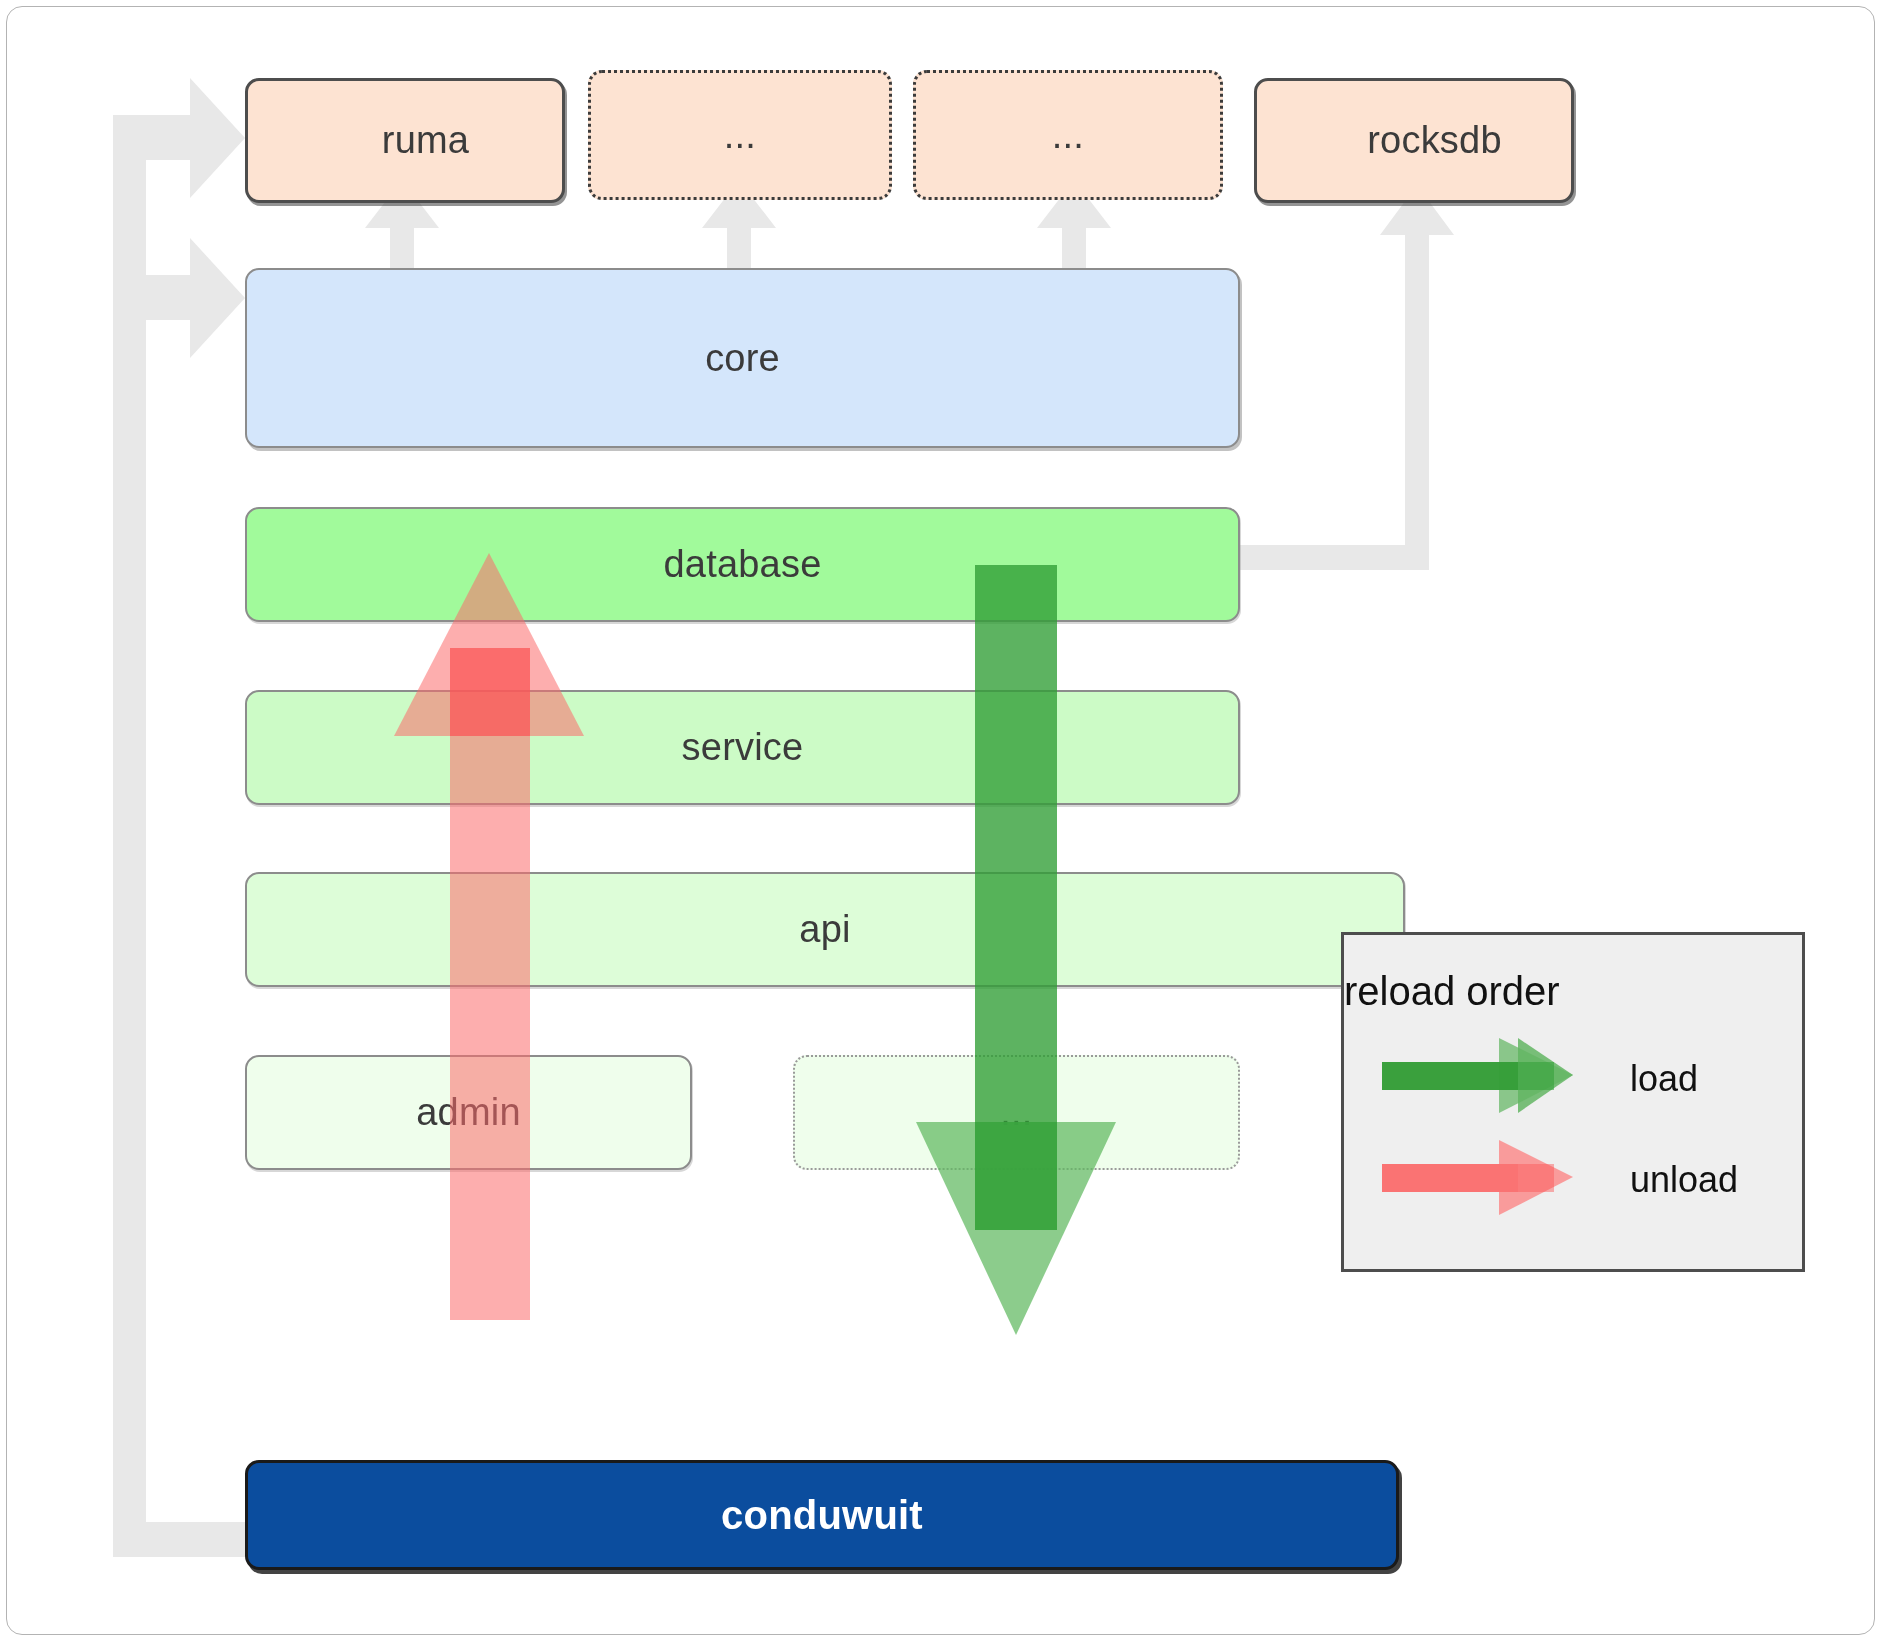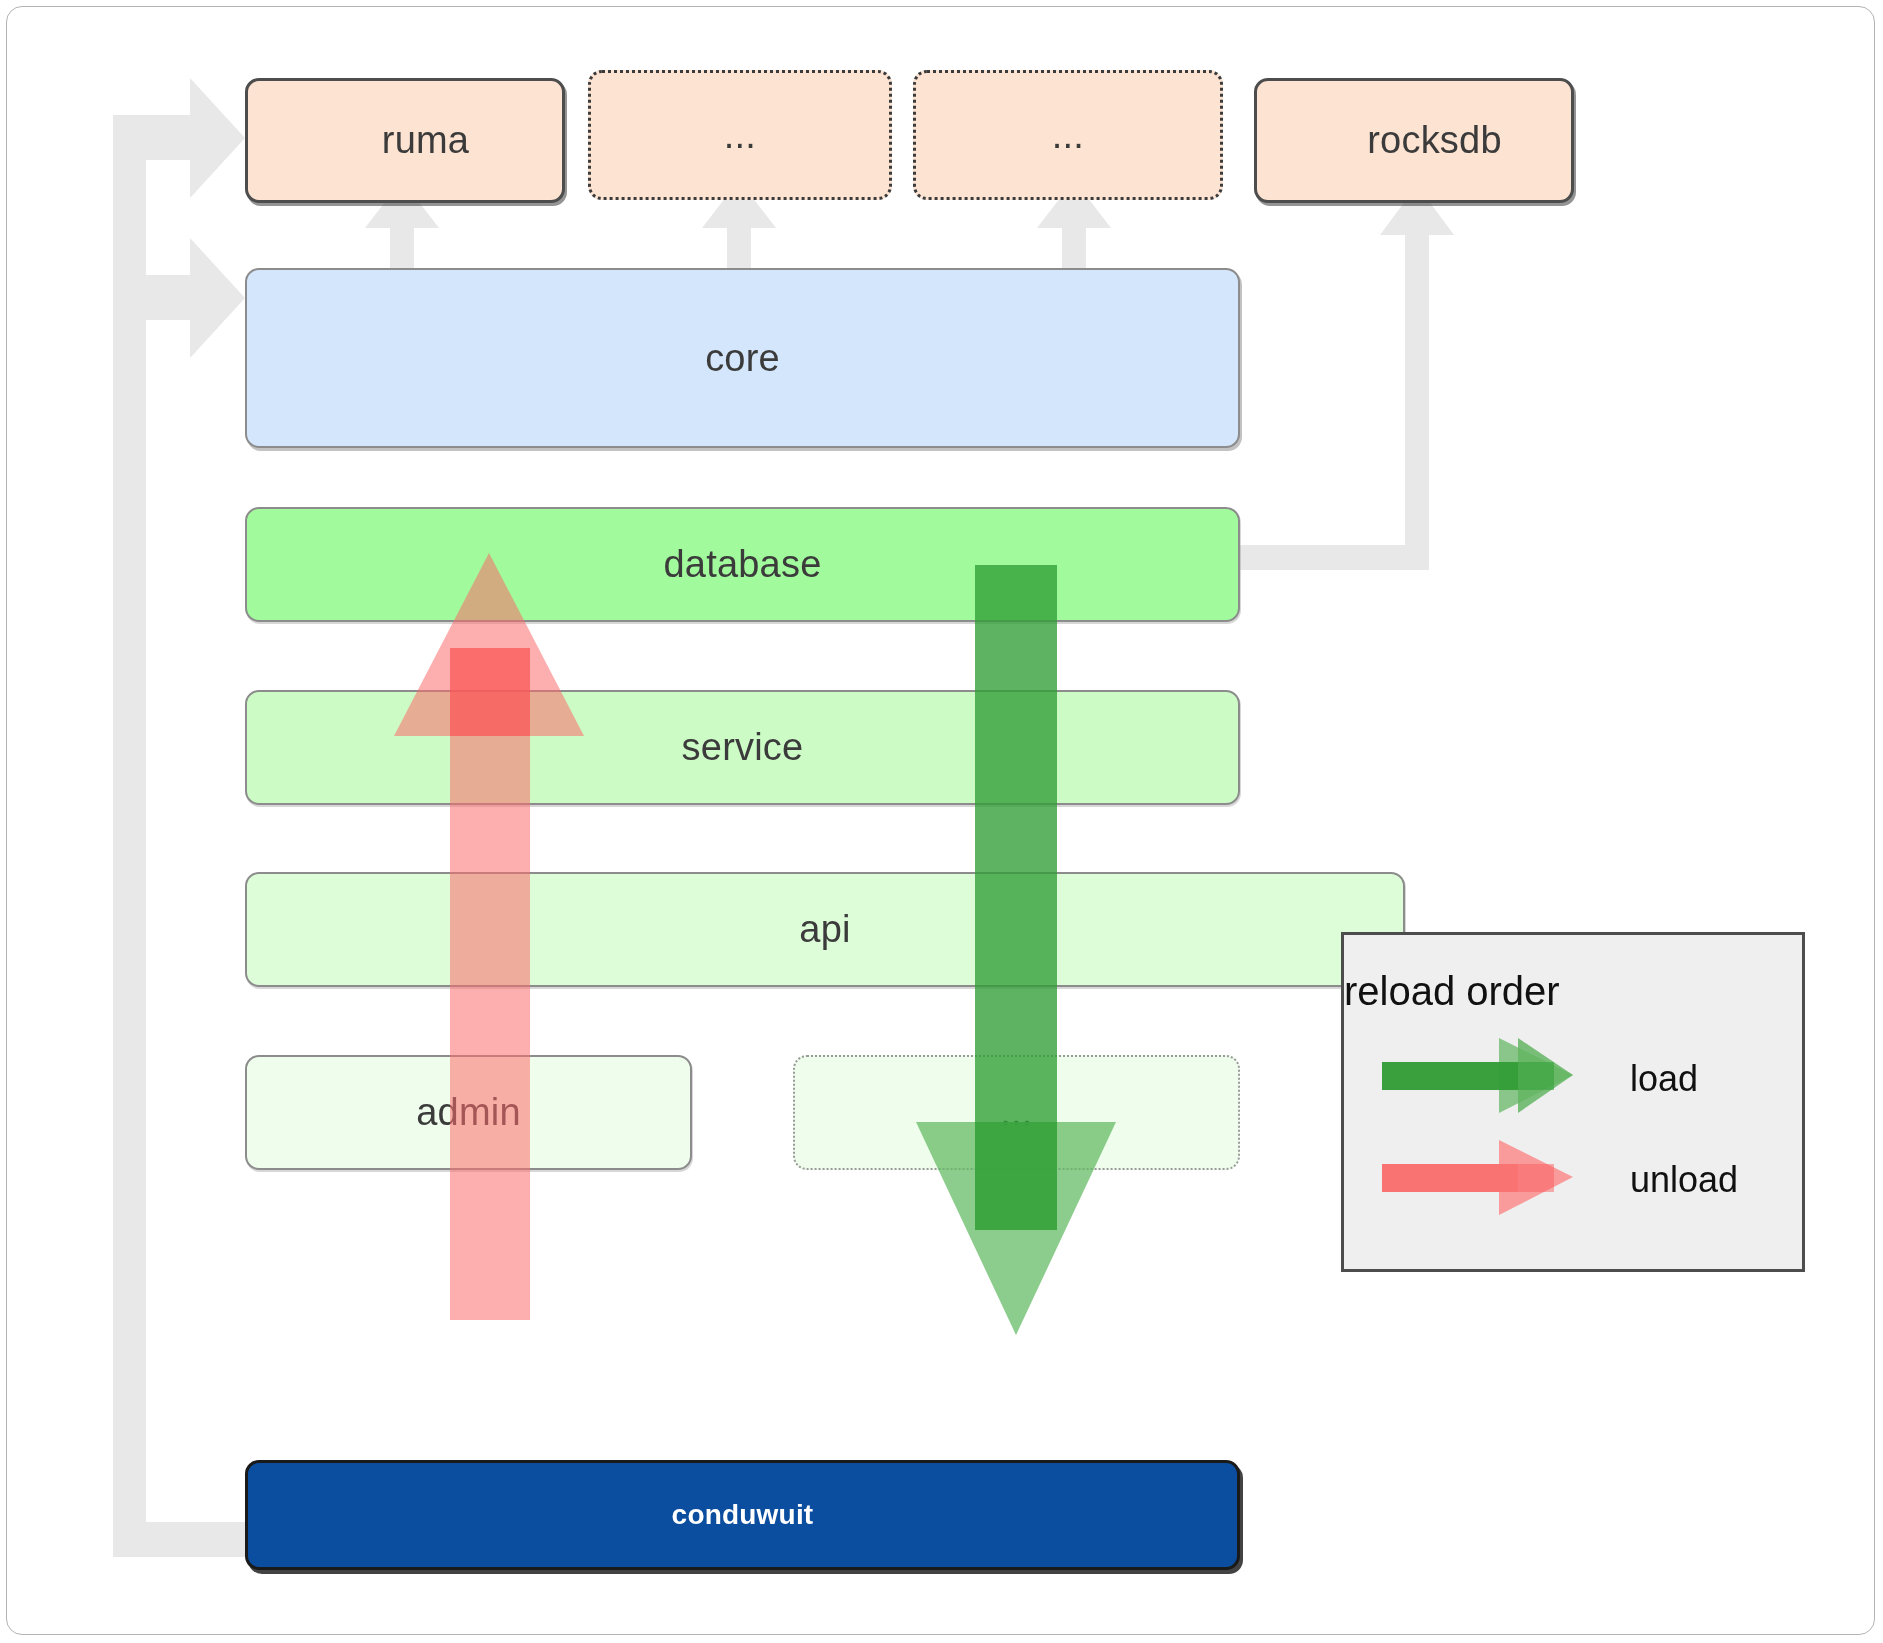--- a/index.html
+++ b/index.html
@@ -150,21 +150,21 @@
   <div class="node lyr" style="left:245px; top:872px; width:1160px; height:115px; background:#ddfdd8;">
     <span>api</span>
   </div>
   <div class="node lyr" style="left:245px; top:1055px; width:447px; height:115px; background:#effeec;">
     <span>admin</span>
   </div>
   <div class="node lyr-dotted" style="left:793px; top:1055px; width:447px; height:115px; background:#effeec;">
     <span>...</span>
   </div>
 
-  <div class="node root" style="left:245px; top:1460px; width:995px; height:110px; font-size:28px;">
+  <div class="node root" style="left:245px; top:1460px; width:1154px; height:110px; font-size:40px;">
     <span>conduwuit</span>
   </div>
 
   <svg class="overlay over" viewBox="0 0 1883 1643" xmlns="http://www.w3.org/2000/svg">
 
     <g>
 
       <path d="M489 553 L394 736 L584 736 L489 553 Z" fill="#fb6b6b" opacity="0.55"></path>
 
       <rect x="450" y="648" width="80" height="672" fill="#fb6b6b" opacity="0.55"></rect>

